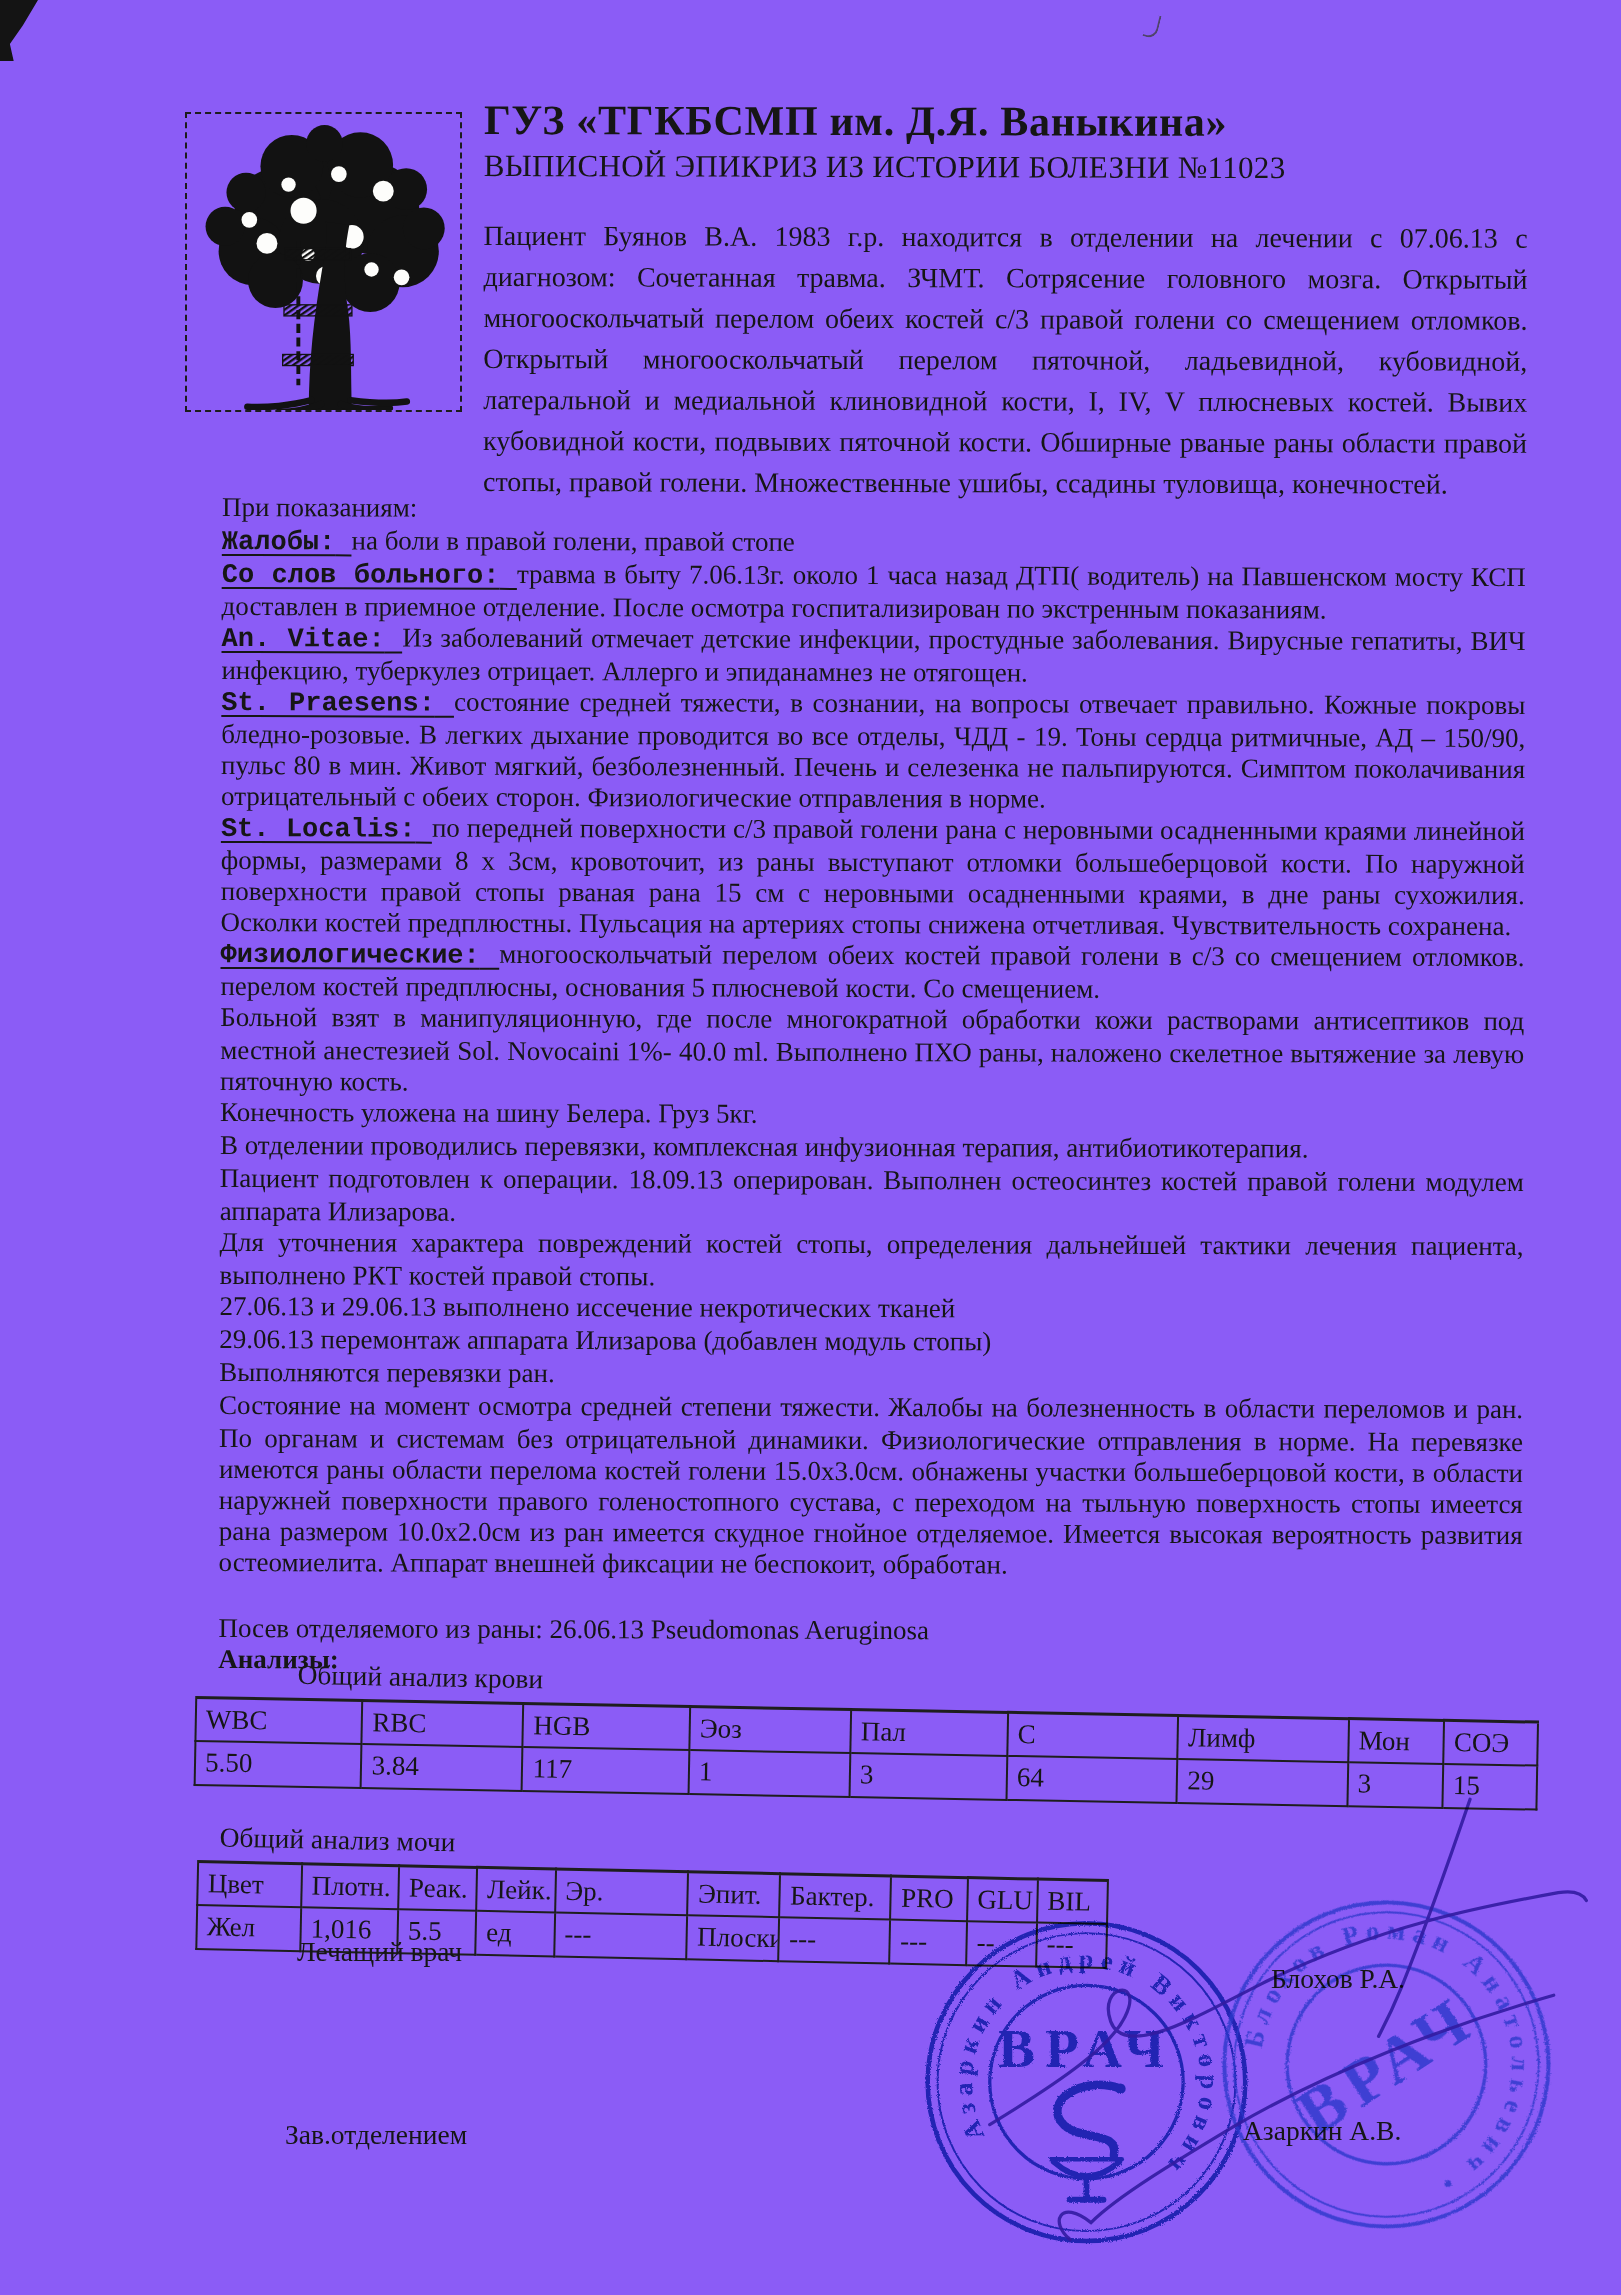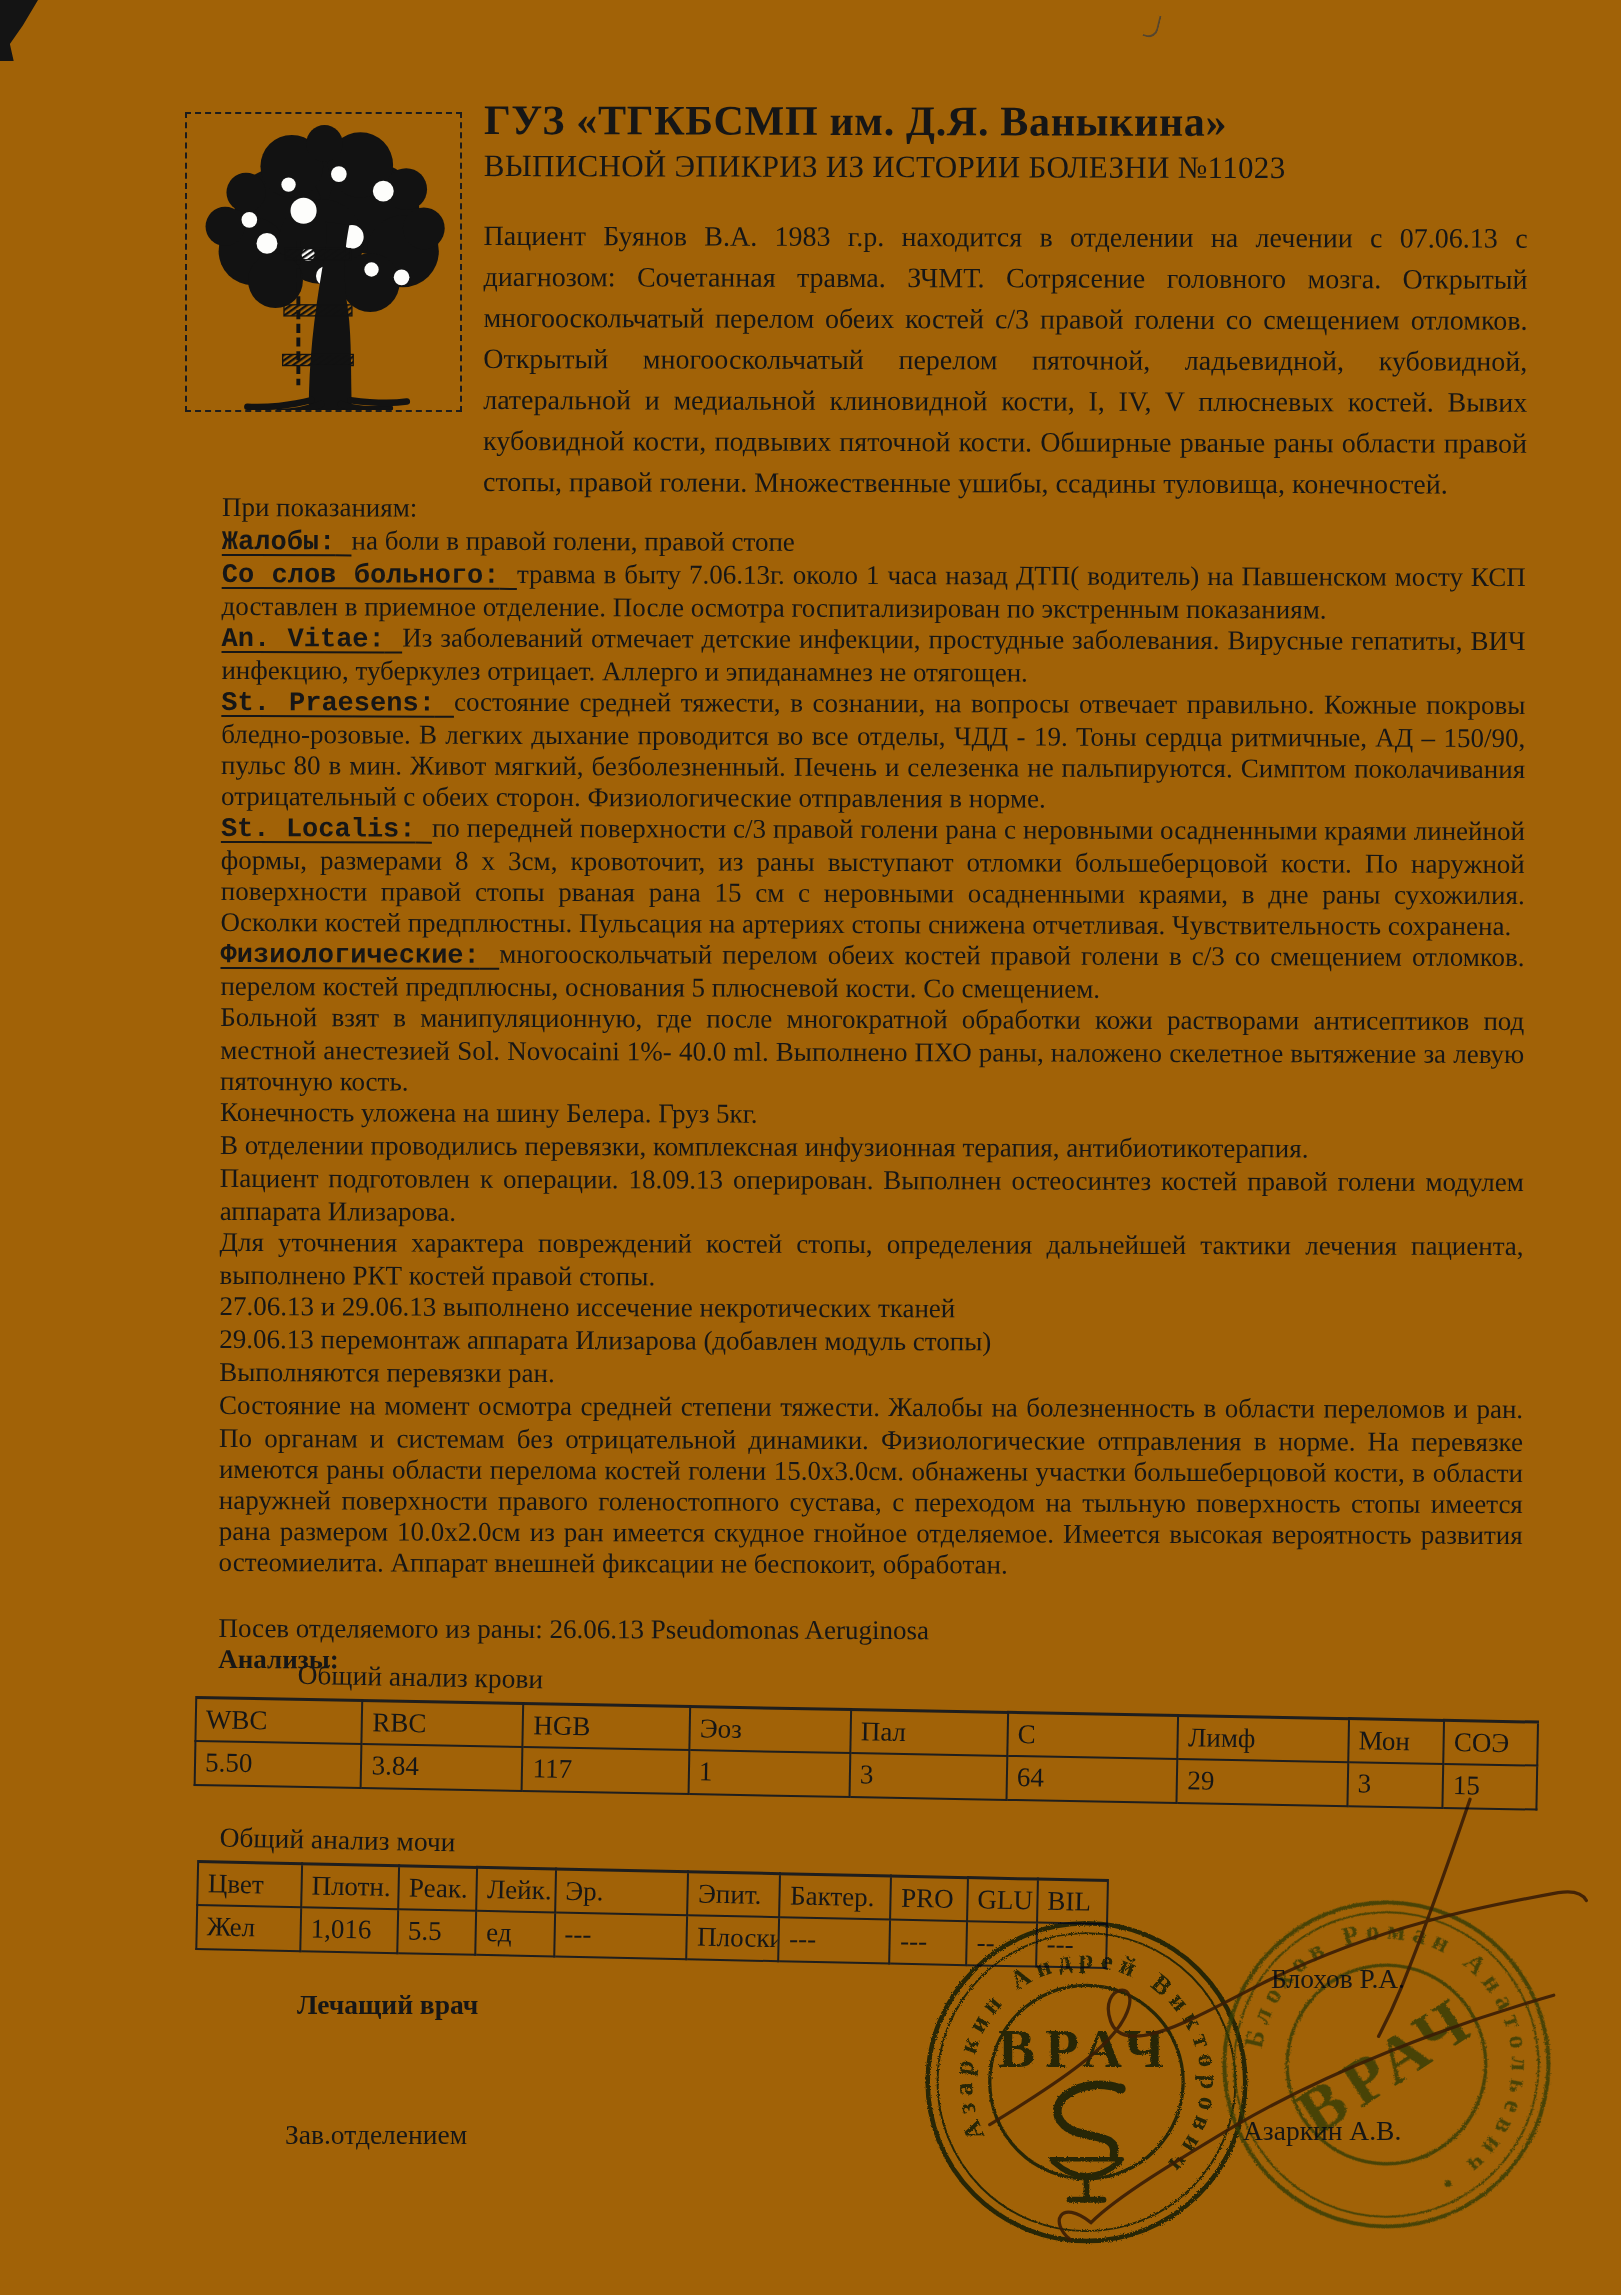--- a/index.html
+++ b/index.html
@@ -1,18 +1,18 @@
 <!DOCTYPE html>
 <html style="font-size:10.5px"><head>
 <meta charset="utf-8">
 <style>
   html,body{margin:0;padding:0;background:#ffffff;}
   .page{
     position:relative;width:1622px;height:2295px;overflow:hidden;
-    background:#a16207;color:#161616;
+    background:#8b5cf6;color:#161616;
     font-family:"Liberation Serif","DejaVu Serif",serif;
   }
   
   .corner-artifact{
     position:absolute;left:0;top:0;width:38px;height:61px;background:#141414;
     clip-path:polygon(0 0,100% 0,60% 42%,26% 72%,36% 100%,0 100%);
   }
   .speck-artifact{
     position:absolute;left:1145px;top:14.4px;width:11.8px;height:22px;
     border-right:2.6px solid #3c3c3c;border-bottom:2px solid #3c3c3c;
@@ -41,21 +41,21 @@
   .table1-wrap{left:196px;top:1656px;width:1344px;transform:rotate(1.05deg);}
   .table2-wrap{left:198px;top:1820px;width:912px;transform:rotate(1.2deg);}
   .table-title{font-size:27.5px;line-height:33px;margin:0 0 6.5px 0;}
   .table1-wrap .table-title{margin-left:102px;}
   .table2-wrap .table-title{margin-left:22px;}
   table{border-collapse:collapse;table-layout:fixed;width:100%;background:transparent;}
   td{border:2px solid #1e1e1e;height:39px;font-size:27px;padding:1.3px 5.2px 1.3px 9.2px;vertical-align:middle;overflow:hidden;white-space:nowrap;}
   table{border-top:3.3px solid #1e1e1e;border-bottom:2.6px solid #1e1e1e;}
   
   .sig{position:absolute;font-size:27.5px;}
-  .sig-attending-label{left:297px;top:1989px;font-weight:bold;}
+  .sig-attending-label{left:297px;top:1936px;}
   .sig-attending-name{left:1271px;top:1963px;}
   .sig-head-label{left:285px;top:2119px;text-align:center;}
   .sig-head-name{left:1243px;top:2115px;}
   
   .stamps{position:absolute;left:895px;top:1765px;width:726px;height:531px;mix-blend-mode:multiply;}
   .stamp-text{font-family:"Liberation Serif","DejaVu Serif",serif;}
 </style>
 </head>
 <body>
 

